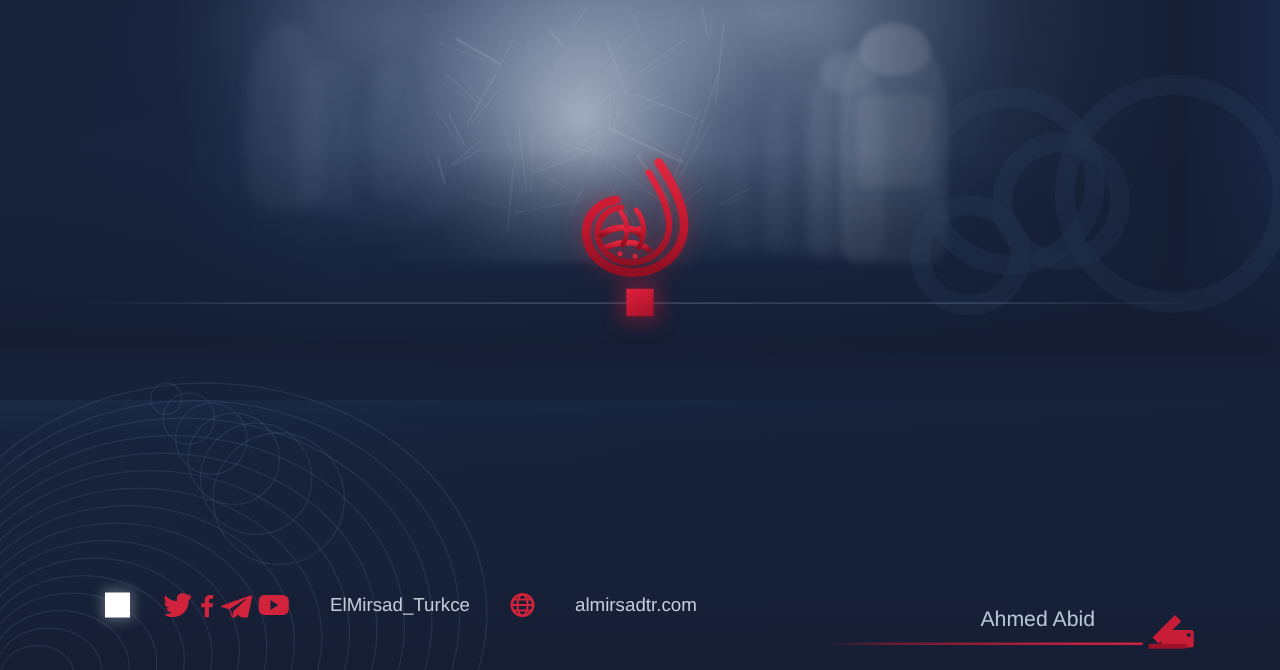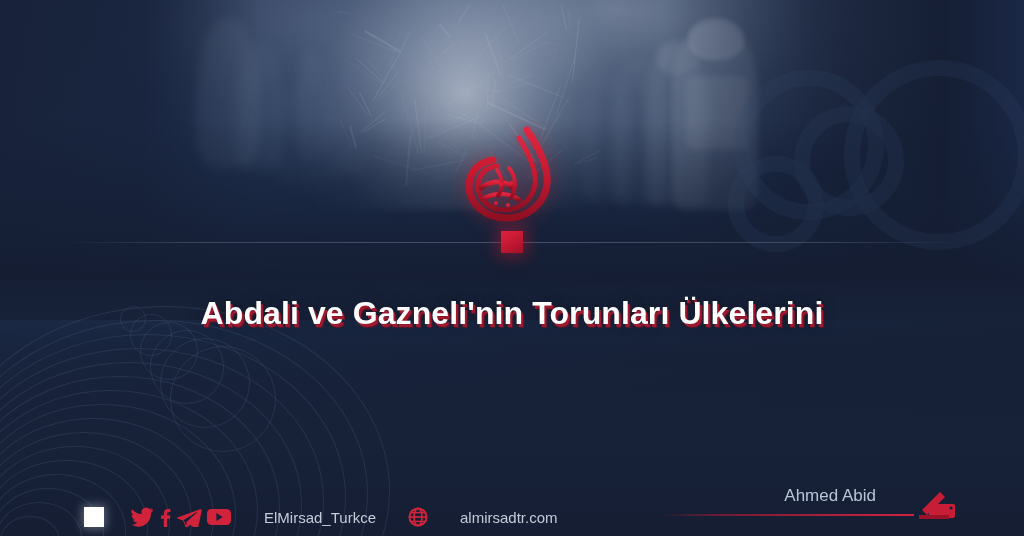--- a/index.html
+++ b/index.html
@@ -133,21 +133,21 @@
     text-shadow:
        2px 3px 0 rgba(168,24,44,0.92),
        3px 4px 1px rgba(140,18,36,0.55),
        0 0 16px rgba(0,0,0,0.30);
   }
   .headline .ln { display:block; }
 
   
   .footer-left {
     position:absolute; left:84px; top:474px;
-    display:flex; align-items:center; gap:26px;margin-top:33px;
+    display:flex; align-items:center; gap:26px;
   }
   .sq-badge {
     width:20px; height:20px; background:#ffffff;
     box-shadow:0 0 10px 2px rgba(226,234,246,0.35);
     flex:0 0 auto;
   }
   .social-row { display:flex; align-items:center; gap:4px; }
   .social-row svg { display:block; }
   .handle {
     color:#c4ccda; font-size:15px; margin-left:6px; white-space:nowrap;
@@ -332,21 +332,20 @@
       <circle cx="58" cy="57" r="2.2" fill="#d81e38"></circle>
       <circle cx="43" cy="77" r="2" fill="#d81e38"></circle>
       <circle cx="55" cy="79" r="2" fill="#d81e38"></circle>
     </svg>
   </div>
 
   <div class="divider"></div>
   <div class="divider-accent"></div>
 
   <h1 class="headline">
-    <span class="ln">Abdali ve Gazneli'nin Torunları Ülkelerini</span>
   </h1>
 
   <div class="footer-left">
 
     <div class="sq-badge"></div>
 
     <div class="social-row">
       <svg width="24" height="20" viewBox="0 0 24 20">
         <path fill="#d2233c" d="M23 2.6c-.8.4-1.7.6-2.6.8.9-.6 1.6-1.4 2-2.5-.9.5-1.9.9-2.9 1.1A4.6 4.6 0 0 0 11.6 6c0 .4 0 .7.1 1A13 13 0 0 1 2.2 2.2a4.6 4.6 0 0 0 1.4 6.1c-.7 0-1.4-.2-2-.5v.1c0 2.2 1.5 4 3.6 4.5-.4.1-.8.2-1.2.2-.3 0-.6 0-.9-.1a4.6 4.6 0 0 0 4.3 3.2A9.2 9.2 0 0 1 1 17.6a13 13 0 0 0 7 2.1c8.4 0 13-7 13-13v-.6c.9-.7 1.6-1.5 2-2.5z"></path>
       </svg>

